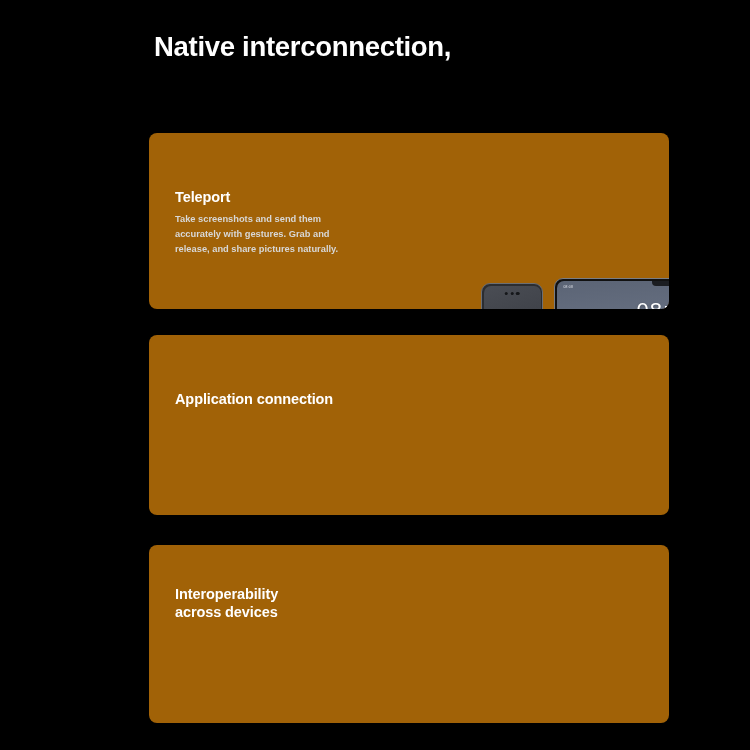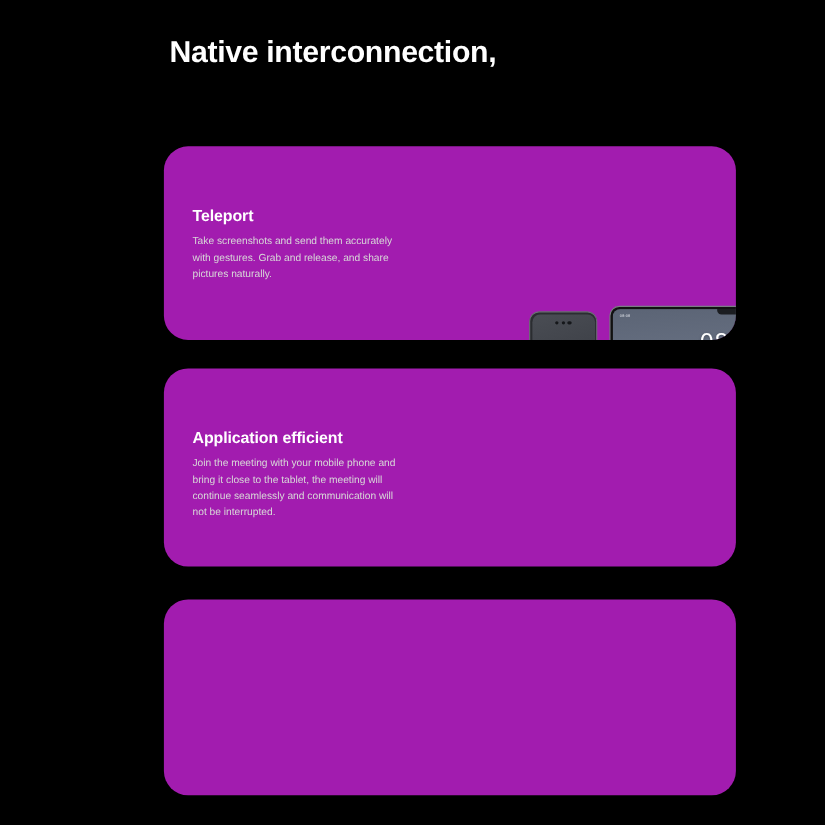--- a/index.html
+++ b/index.html
@@ -14,33 +14,33 @@
   .headline{
     position:absolute;left:120px;top:28px;width:560px;
     color:#fff;font-size:27.5px;font-weight:700;line-height:1.36;
     letter-spacing:-0.3px;
   }
   .headline .l2{display:block;}
 
   
   .card{
     position:absolute;left:115px;width:520px;
-    background:#a21caf;border-radius:22px;overflow:hidden;
+    background:#a16207;border-radius:8px;overflow:hidden;
   }
   #card-1{top:133px;height:176px;}
   #card-2{top:335px;height:180px;}
   #card-3{top:545px;height:178px;}
 
   .card-text{position:absolute;left:26px;color:#fff;}
   .card-title{
     font-size:14.5px;font-weight:700;line-height:1.25;margin:0 0 6px 0;
     letter-spacing:-0.1px;
   }
   .card-desc{
-    font-size:9.3px;line-height:1.58;color:#d8d8d8;font-weight:400;
+    font-size:9.3px;line-height:1.58;color:#d8d8d8;font-weight:700;
     width:190px;margin:0;white-space:pre-line;
   }
   #card-1 .card-text{top:55px;}
   #card-2 .card-text{top:55px;}
   #card-3 .card-text{top:40px;}
 
   
   .device{position:absolute;box-sizing:border-box;}
   .phone{
     border-radius:9px;border:1.4px solid #6c6f74;
@@ -113,26 +113,29 @@
         </div>
         <div class="t-clock">08:08</div>
 
       </div>
     </div>
   </div>
 
   <div class="card" id="card-2">
 
     <div class="card-text">
-      <div class="card-title">Application efficient</div>
-      <div class="card-desc">Join the meeting with your mobile phone and bring it close to the tablet, the meeting will continue seamlessly and communication will not be interrupted.</div>
+      <div class="card-title">Application connection</div>
     </div>
 
   </div>
 
   <div class="card" id="card-3">
 
     <div class="card-text">
+      <div class="card-title">
+        <span>Interoperability</span><br>
+        <span>across devices</span>
+      </div>
     </div>
 
   </div>
 
 </div>
 
 </body></html>

